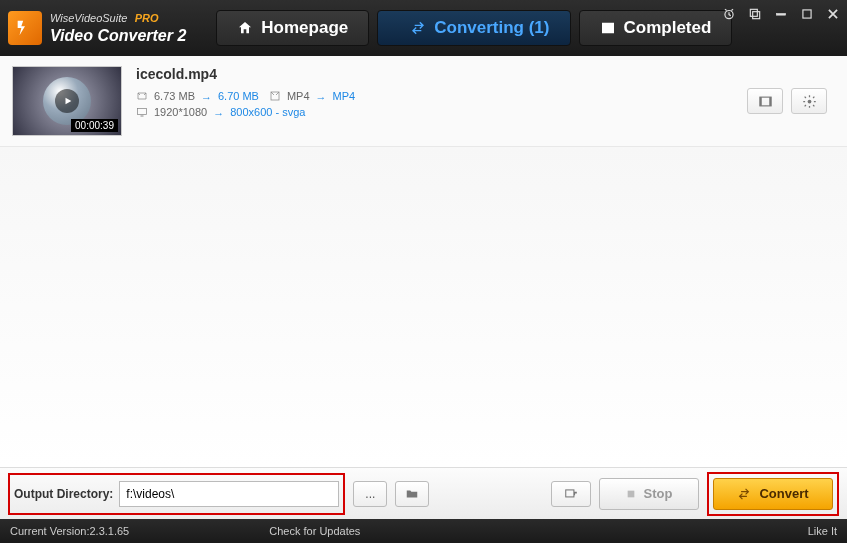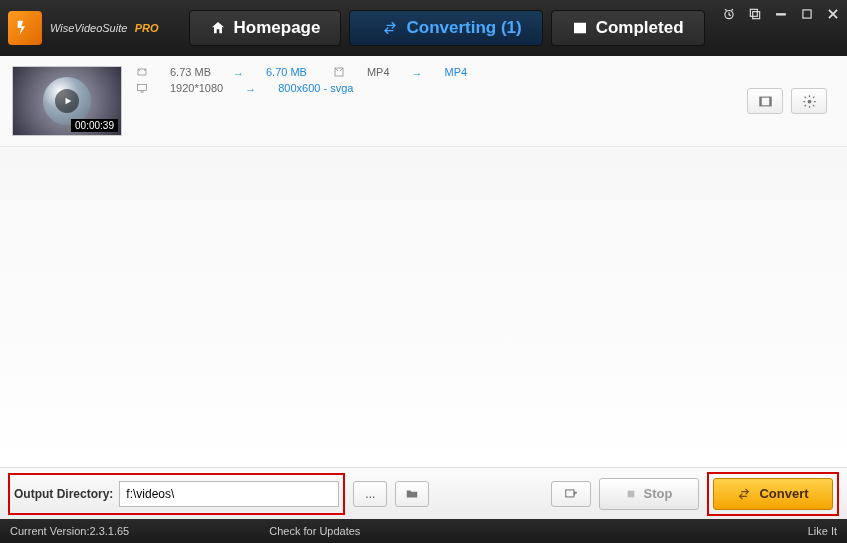--- a/index.html
+++ b/index.html
@@ -62,21 +62,21 @@
 }
 .play-overlay {
   position: absolute; top: 50%; left: 50%; transform: translate(-50%,-50%);
   width: 24px; height: 24px; background: rgba(0,0,0,0.5); border-radius: 50%;
   display: flex; align-items:center; justify-content:center;
 }
 .play-overlay svg { width:10px; height:10px; fill:#fff; margin-left:2px;}
 
 .file-info { padding-left: 14px; flex: 1; }
 .file-name { font-size: 14px; font-weight: bold; color: #333; margin-bottom: 8px; }
-.meta-line { font-size: 11px; color: #666; display: flex; align-items: center; gap: 22px; margin-bottom: 4px; }
+.meta-line { font-size: 11px; color: #666; display: flex; align-items: center; gap: 6px; margin-bottom: 4px; }
 .meta-line .arrow { color: #1e88e5; }
 .meta-line .link { color: #1e88e5; }
 .meta-line svg { width: 12px; height: 12px; fill:#888;}
 
 .row-actions { display:flex; align-items:center; gap:8px; padding-right:8px;}
 .icon-btn {
   width: 36px; height: 26px; border:1px solid #ccc; border-radius:3px;
   background: linear-gradient(#fff,#eee);
   display:flex; align-items:center; justify-content:center; cursor:pointer;
 }
@@ -130,20 +130,21 @@
 
 <div class="titlebar">
   <div class="logo-area">
     <div class="logo-icon">
       <svg viewBox="0 0 24 24">
           <path fill="#fff" d="M4 4h6l-2 6h4l-6 10 2-8H4z"></path>
         </svg>
     </div>
     <div class="logo-text">
       <div><span class="suite">WiseVideoSuite</span> <span class="pro">PRO</span></div>
+      <div class="title">Video Converter 2</div>
     </div>
   </div>
 
   <div class="tabs">
     <div class="tab">
       <svg viewBox="0 0 24 24">
           <path d="M12 3l9 8h-3v9h-4v-6H10v6H6v-9H3z"></path>
         </svg>
       <span>Homepage</span>
     </div>
@@ -197,20 +198,21 @@
   <div class="thumb">
     <div class="sphere"></div>
     <div class="play-overlay">
         <svg viewBox="0 0 24 24">
           <path d="M6 4l14 8-14 8z"></path>
         </svg>
       </div>
     <div class="duration">00:00:39</div>
   </div>
   <div class="file-info">
+    <div class="file-name">icecold.mp4</div>
     <div class="meta-line">
       <svg viewBox="0 0 24 24">
           <path d="M4 6h16v12H4zM4 6l4 4M20 6l-4 4" fill="none" stroke="#888" stroke-width="1.5"></path>
         </svg>
       <span>6.73 MB</span>
       <span class="arrow">→</span>
       <span class="link">6.70 MB</span>
       <svg viewBox="0 0 24 24" style="margin-left:4px">
           <rect x="4" y="4" width="16" height="16" fill="none" stroke="#888" stroke-width="1.5"></rect>
           <path d="M4 4l6 6M20 4l-6 6" stroke="#888" stroke-width="1.5"></path>

